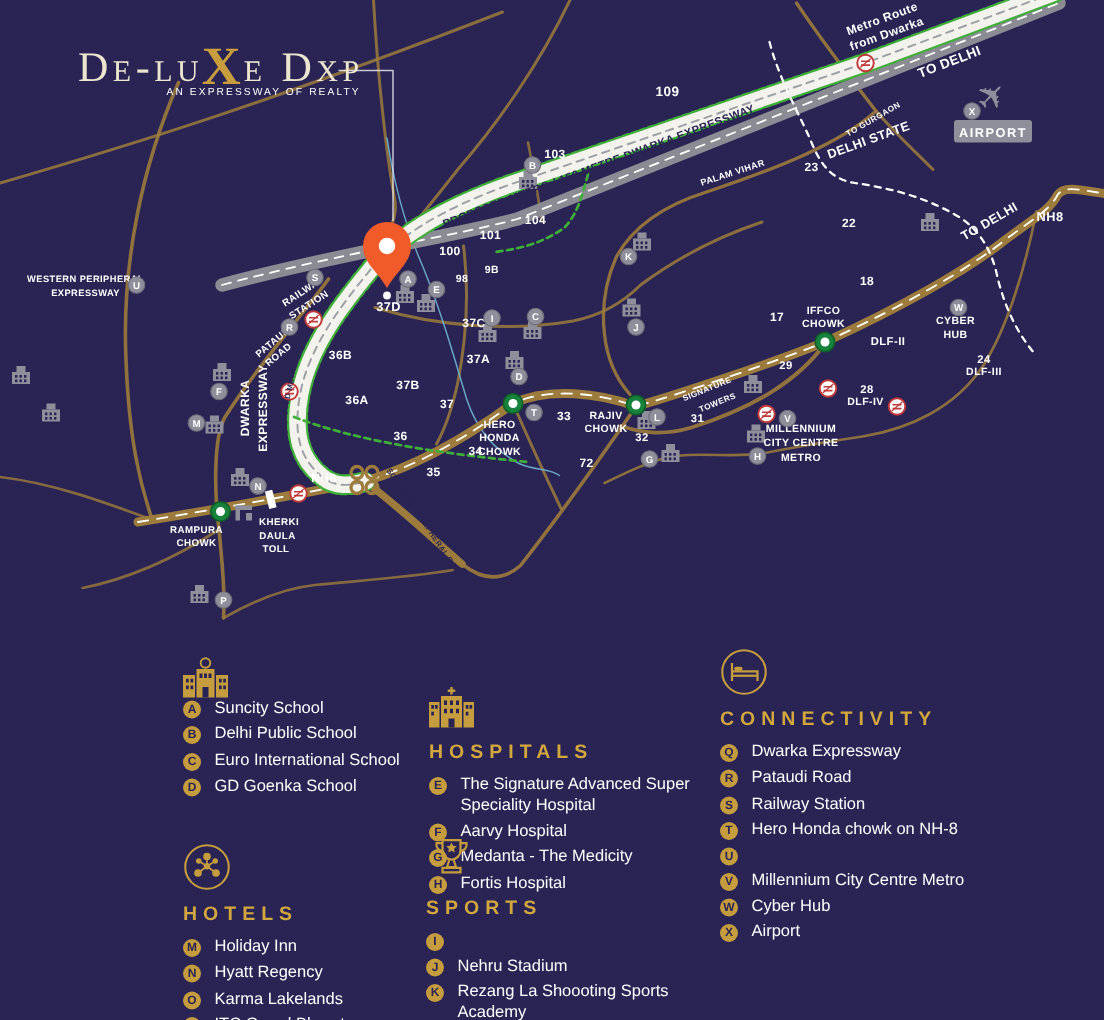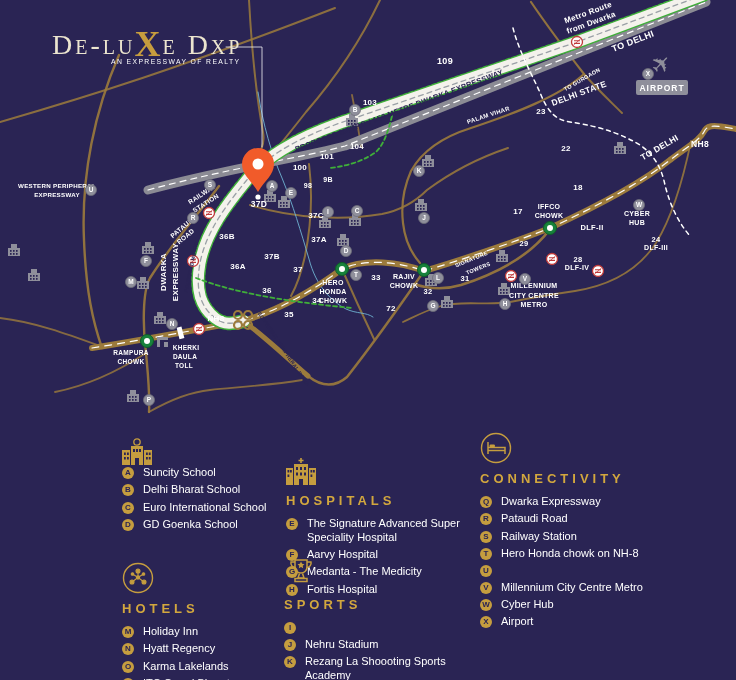--- a/index.html
+++ b/index.html
@@ -534,21 +534,21 @@
             </g>
           </svg>
         </div>
         <ul class="legend-list">
           <li class="legend-item">
             <span class="legend-badge">A</span>
             <span class="legend-label">Suncity School</span>
           </li>
           <li class="legend-item">
             <span class="legend-badge">B</span>
-            <span class="legend-label">Delhi Bharat School</span>
+            <span class="legend-label">Delhi Public School</span>
           </li>
           <li class="legend-item">
             <span class="legend-badge">C</span>
             <span class="legend-label">Euro International School</span>
           </li>
           <li class="legend-item">
             <span class="legend-badge">D</span>
             <span class="legend-label">GD Goenka School</span>
           </li>
         </ul>

